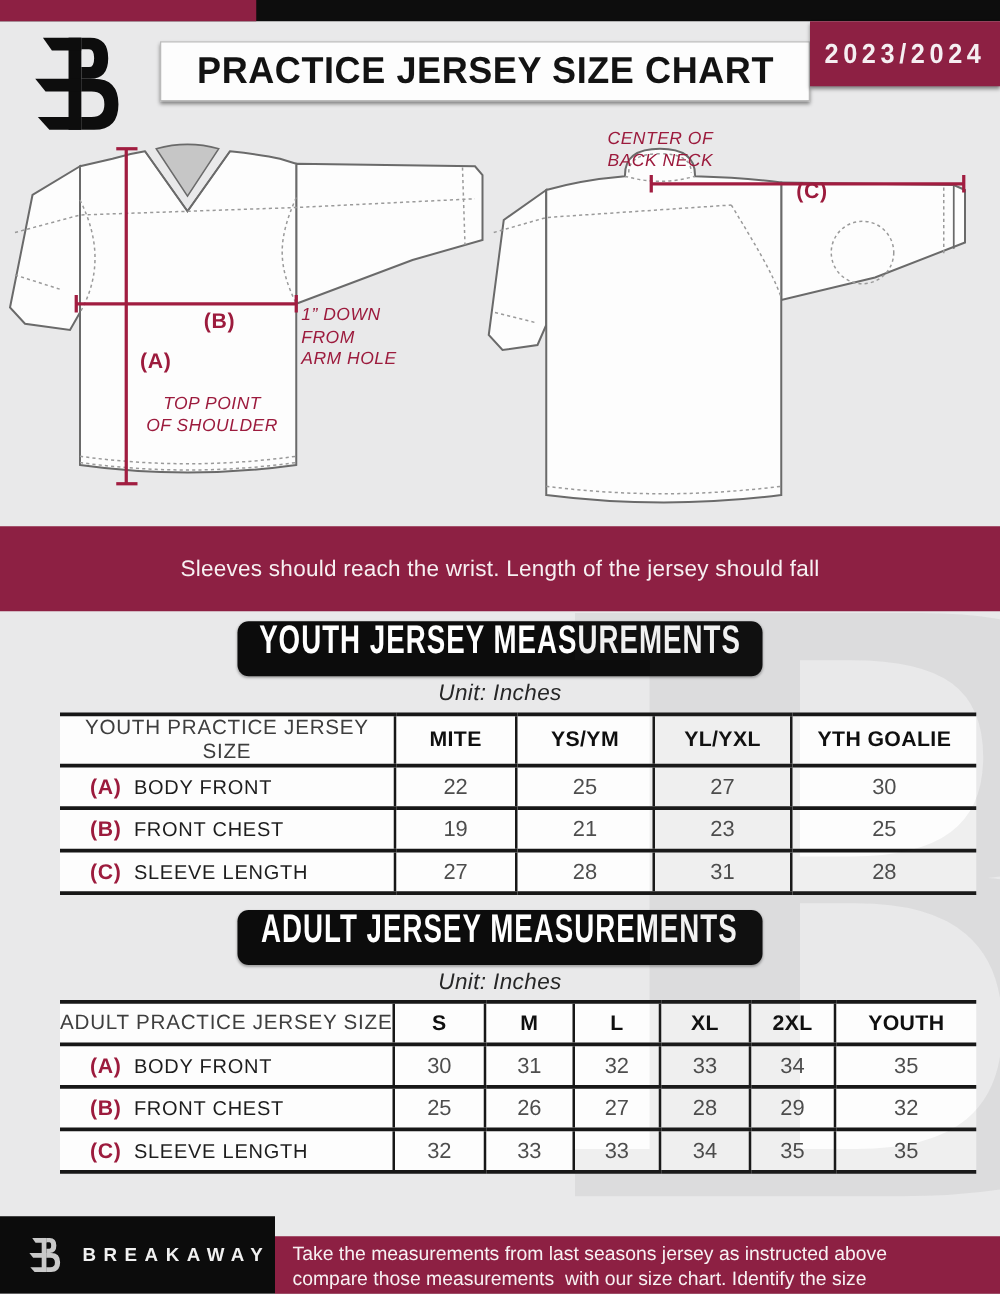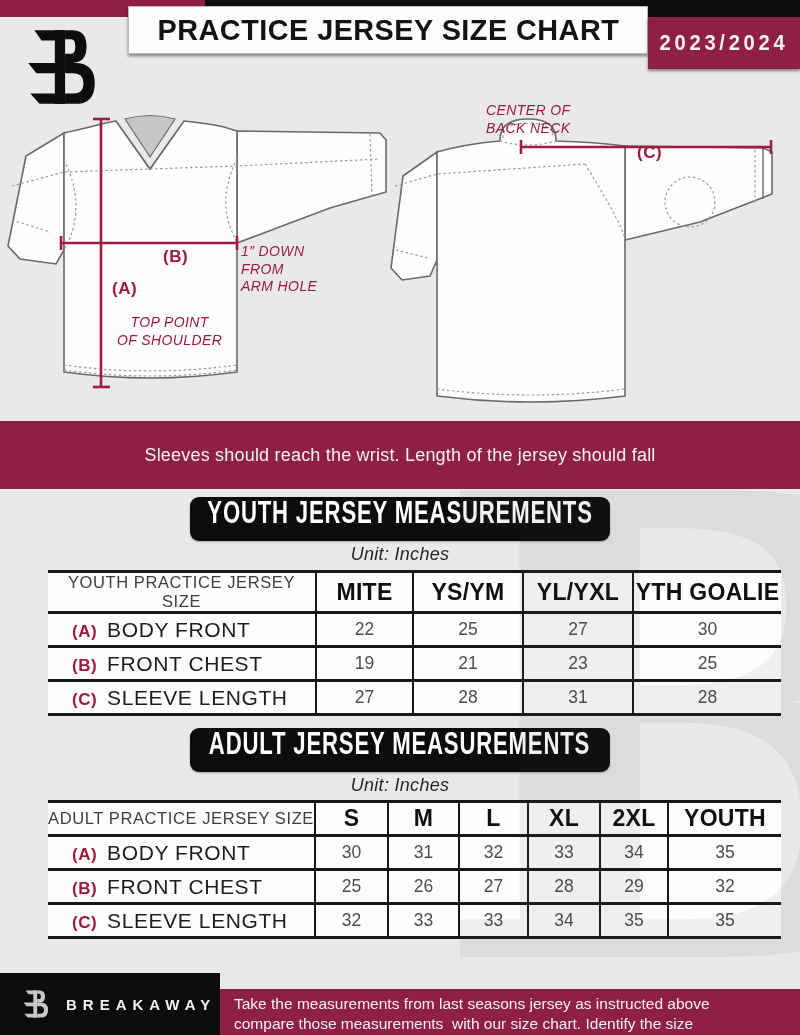--- a/index.html
+++ b/index.html
@@ -4,21 +4,21 @@
 <style>
   * { margin:0; padding:0; box-sizing:border-box; }
   body { background:#555; font-family:"Liberation Sans", sans-serif; }
   .page { position:relative; width:800px; height:1035px; background:#e9e9ea; overflow:hidden; margin:0 auto; }
 
   
   .topbar { position:absolute; top:0; left:0; width:800px; height:17px; background:#0d0d0d; }
   .topbar-maroon { position:absolute; top:0; left:0; width:205px; height:17px; background:#8d2043; }
 
   
-  .title-box { position:absolute; left:128px; top:6px; width:520px; height:48px; background:#fdfdfd;
+  .title-box { position:absolute; left:128px; top:33px; width:520px; height:48px; background:#fdfdfd;
                display:flex; align-items:center; justify-content:center; box-shadow:0 2px 3px rgba(0,0,0,.45);
                border:1px solid #bbb; }
   .title-box span { font-size:30px; font-weight:bold; color:#131313; letter-spacing:.5px;
                     display:inline-block; transform:scaleX(.96); white-space:nowrap; }
   .season-box { position:absolute; left:648px; top:17px; width:152px; height:52px; background:#8d2043;
                 display:flex; align-items:center; justify-content:center; box-shadow:0 2px 3px rgba(0,0,0,.45); }
   .season-box span { font-size:22px; font-weight:bold; color:#f5eef1; letter-spacing:4px; transform:scaleX(.92); display:inline-block; }
   .logo { position:absolute; left:24px; top:24px; width:76px; height:86px; color:#0d0d0d; }
 
   
@@ -38,24 +38,24 @@
                        display:inline-block; transform:scale(.82,1.18); }
   .unit-line { position:absolute; left:0; width:800px; text-align:center; font-style:italic;
                font-size:18px; color:#272727; letter-spacing:.3px; }
 
   
   .size-table { position:absolute; left:48px; width:733px; border-collapse:collapse; table-layout:fixed; }
   .size-table th, .size-table td { border-top:3px solid #171717; border-bottom:3px solid #171717;
         height:34px; background:#fdfdfd; text-align:center; vertical-align:middle;margin-left:24px; }
   .size-table td + td, .size-table th + th { border-left:2px solid #171717; }
   .size-table th.col-label { font-weight:normal; font-size:16.5px; color:#3e3e3e; letter-spacing:.6px; }
-  .size-table th.col-size { font-size:23px; color:#0f0f0f; letter-spacing:.3px; }
+  .size-table th.col-size { font-size:17px; color:#0f0f0f; letter-spacing:.3px; }
   .size-table td.lbl { text-align:left; padding-left:24px; }
   .size-table td.lbl .key { font-weight:bold; color:#9c1b3d; font-size:17px; margin-right:10px; letter-spacing:.5px; }
-  .size-table td.lbl .txt { color:#1d1d1d; font-size:21px; letter-spacing:.6px; }
+  .size-table td.lbl .txt { color:#1d1d1d; font-size:16px; letter-spacing:.6px; }
   .size-table td.val { font-size:17.5px; color:#4d4d4d; }
 
   
   .footer { position:absolute; left:0; top:973px; width:800px; height:62px; }
   .footer-black { position:absolute; left:0; top:0; width:220px; height:62px; background:#0c0c0c;
                   display:flex; align-items:center; padding-left:22px; gap:16px; }
   .footer-black .brand { color:#f1f1f1; font-weight:bold; font-size:15px; letter-spacing:6px; white-space:nowrap; }
   .footer-logo { width:28px; height:32px; color:#c9c9c9; flex:0 0 auto; }
   .footer-maroon { position:absolute; left:220px; top:16px; width:580px; height:62px; background:#8d2043;
                    padding:5px 10px 0 14px; }

